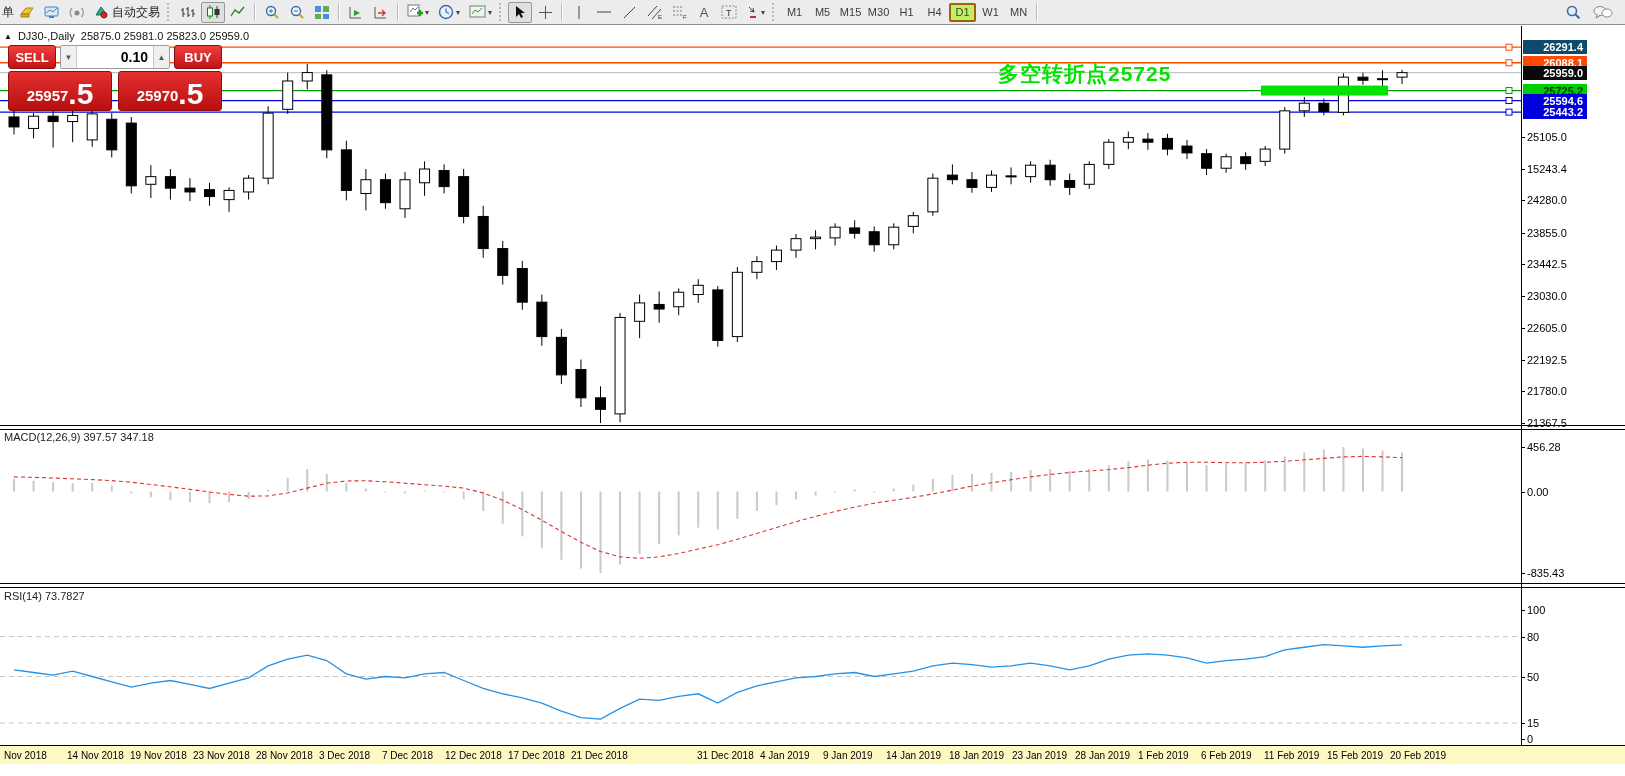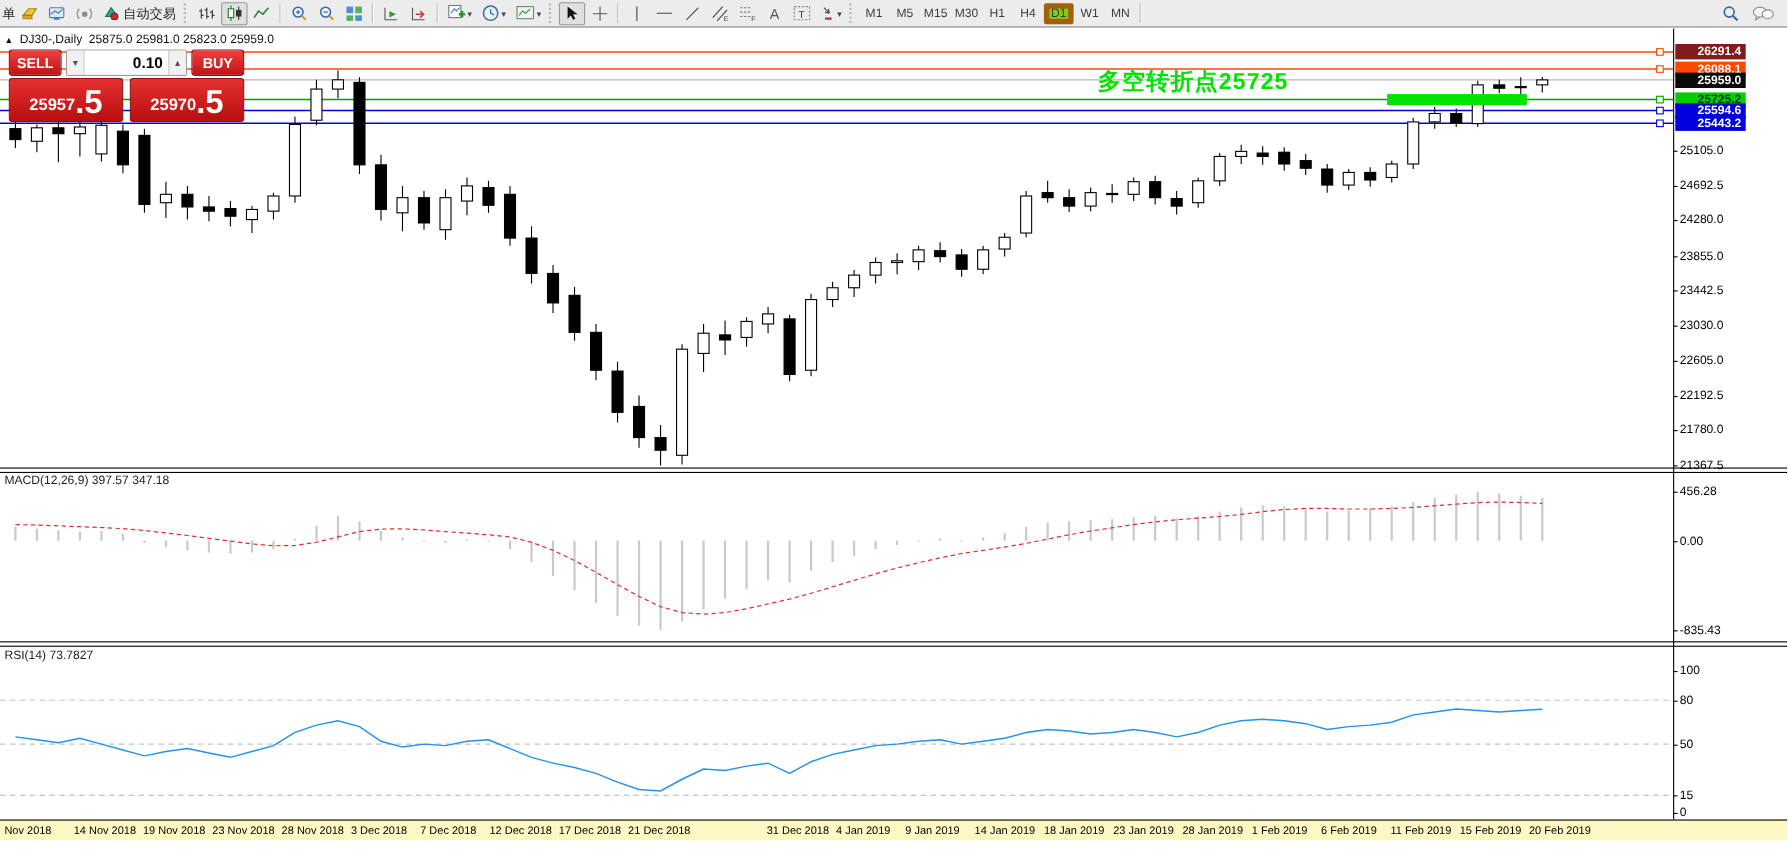--- a/index.html
+++ b/index.html
@@ -7,21 +7,21 @@
           font-family:"Liberation Sans",sans-serif;}
   
   .toolbar{position:absolute;left:0;top:0;width:1625px;height:25px;background:#ececec;
            border-bottom:1px solid #8a8a8a;display:flex;align-items:center;gap:1px;padding:0 2px;box-sizing:border-box;}
   .tbtn{width:24px;height:21px;display:flex;align-items:center;justify-content:center;flex:0 0 auto;}
   .tbtn.wide{width:auto;padding:0 4px;}
   .tbtn.pressed{border:1px solid #979797;background:#e0e0e0;border-radius:2px;box-sizing:border-box;}
   .tsep{width:1px;height:18px;background:#bdbdbd;margin:0 3px;flex:0 0 auto;border-right:1px solid #fff;}
   .griphandle{width:4px;height:18px;border-left:2px dotted #b9b9b9;margin:0 2px;flex:0 0 auto;}
   .tf-btn{font-size:11px;color:#3c3c3c;width:27px;height:19px;display:flex;align-items:center;justify-content:center;flex:0 0 auto;}
-  .tf-btn.active{border:5px solid #a16207;background:#84cc16;border-radius:2px;box-sizing:border-box;text-align:right;}
+  .tf-btn.active{border:2px solid #a16207;background:#bef264;border-radius:2px;box-sizing:border-box;text-align:right;}
   .cn{font-size:12px;color:#222;}
   .ddarrow{font-size:8px;color:#444;margin-left:2px;}
   .toolbar-right{margin-left:auto;display:flex;align-items:center;gap:6px;padding-right:8px;}
   
   .chart-title{position:absolute;left:4px;top:30px;font-size:11px;color:#111;display:flex;gap:6px;align-items:center;}
   .chart-title .tri{font-size:8px;color:#111;}
   #main-svg{position:absolute;left:0;top:26px;}
   #macd-svg{position:absolute;left:0;top:429px;}
   #rsi-svg{position:absolute;left:0;top:587px;}
   .splitter{position:absolute;left:0;width:1625px;height:3px;border-top:1px solid #000;border-bottom:1px solid #000;background:#fff;}
@@ -546,30 +546,30 @@
       <span class="date-label" style="left: 1012px;">23 Jan 2019</span>
       <span class="date-label" style="left: 1075px;">28 Jan 2019</span>
       <span class="date-label" style="left: 1138px;">1 Feb 2019</span>
       <span class="date-label" style="left: 1201px;">6 Feb 2019</span>
       <span class="date-label" style="left: 1264px;">11 Feb 2019</span>
       <span class="date-label" style="left: 1327px;">15 Feb 2019</span>
       <span class="date-label" style="left: 1390px;">20 Feb 2019</span>
     </div>
   <div id="axis-col">
       <div class="ytick" style="top: 131px;">25105.0</div>
-      <div class="ytick" style="top: 162.569px;">24692.5</div>
+      <div class="ytick" style="top: 162.569px;">15243.4</div>
       <div class="ytick" style="top: 194.137px;">24280.0</div>
       <div class="ytick" style="top: 226.662px;">23855.0</div>
       <div class="ytick" style="top: 258.231px;">23442.5</div>
       <div class="ytick" style="top: 289.8px;">23030.0</div>
       <div class="ytick" style="top: 322.325px;">22605.0</div>
       <div class="ytick" style="top: 353.894px;">22192.5</div>
       <div class="ytick" style="top: 385.462px;">21780.0</div>
       <div class="ytick" style="top: 417.031px;">21367.5</div>
-      <div class="lvl-chip" style="top: 40.2048px; background: #7f1d1d; color: rgb(255, 255, 255); padding-left: 17px;">26291.4</div>
+      <div class="lvl-chip" style="top: 40.2048px; background: #0c4a6e; color: rgb(255, 255, 255); padding-left: 17px;">26291.4</div>
       <div class="lvl-chip" style="top: 55.7634px; background: rgb(255, 72, 0); color: rgb(255, 255, 255);">26088.1</div>
       <div class="lvl-chip" style="top: 65.6434px; background: rgb(10, 10, 10); color: rgb(255, 255, 255);">25959.0</div>
       <div class="lvl-chip" style="top: 83.5361px; background: rgb(0, 206, 0); color: rgb(0, 51, 0);">25725.2</div>
       <div class="lvl-chip" style="top: 93.5309px; background: rgb(0, 0, 221); color: rgb(255, 255, 255);">25594.6</div>
       <div class="lvl-chip" style="top: 105.118px; background: rgb(0, 0, 221); color: rgb(255, 255, 255);">25443.2</div>
       <div class="ytick" style="top: 441px;">456.28</div>
       <div class="ytick" style="top: 485.506px;">0.00</div>
       <div class="ytick" style="top: 566.993px;">-835.43</div>
       <div class="ytick" style="top: 604px;">100</div>
       <div class="ytick" style="top: 630.6px;">80</div>

